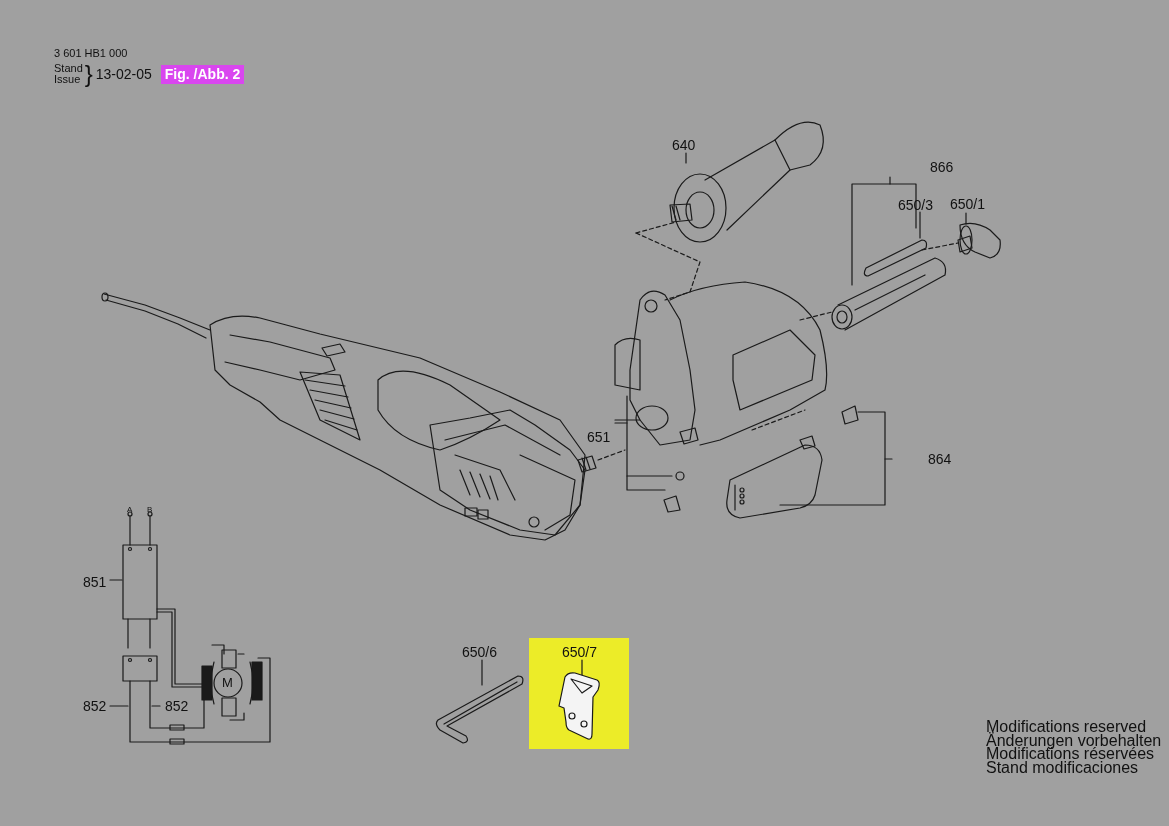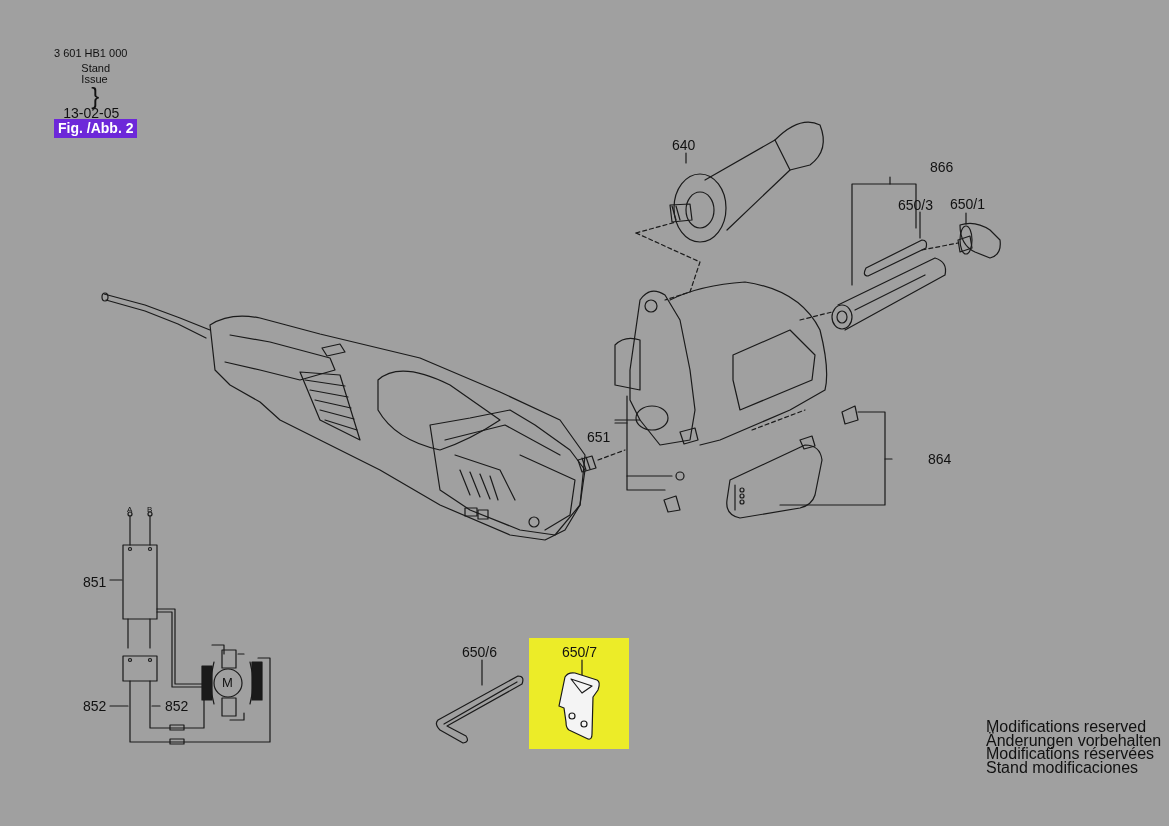--- a/index.html
+++ b/index.html
@@ -5,25 +5,25 @@
   html, body { margin: 0; padding: 0; }
   body {
     width: 1169px; height: 826px; overflow: hidden;
     background: #a0a0a0;
     font-family: "Liberation Sans", sans-serif;
     color: #111;
     position: relative;
   }
   .hdr { position: absolute; left: 54px; top: 47px; font-size: 11px; line-height: 12px; }
   .hdr .partno { display: block; }
-  .hdr .row { display: flex; align-items: center; margin-top: 4px; flex-direction: column; }
+  .hdr .row { display: flex; align-items: center; margin-top: 4px; }
   .hdr .si { font-size: 11px; line-height: 11px; }
   .hdr .brace { font-size: 24px; line-height: 22px; margin: 0 3px 0 2px; font-weight: 300; }
   .hdr .date { font-size: 14px; margin-right: 9px; }
-  .hdr .fig { background: #6d28d9; color: #fff; font-weight: bold; font-size: 14px; padding: 1px 4px; line-height: 17px; }
+  .hdr .fig { background: #d946ef; color: #fff; font-weight: bold; font-size: 14px; padding: 1px 4px; line-height: 17px; }
   .notes { position: absolute; left: 986px; top: 720px; font-size: 16px; line-height: 13.5px; }
   .notes div { white-space: nowrap; }
   svg.dia { position: absolute; left: 0; top: 0; }
   .lbl { position: absolute; font-weight: normal; font-size: 14px; line-height: 14px; white-space: nowrap; }
   .lbl.sm { font-size: 8px; line-height: 8px; }
   .hl { position: absolute; left: 529px; top: 638px; width: 100px; height: 111px; background: #ecec28; }
 </style>
 </head>
 <body>
 

